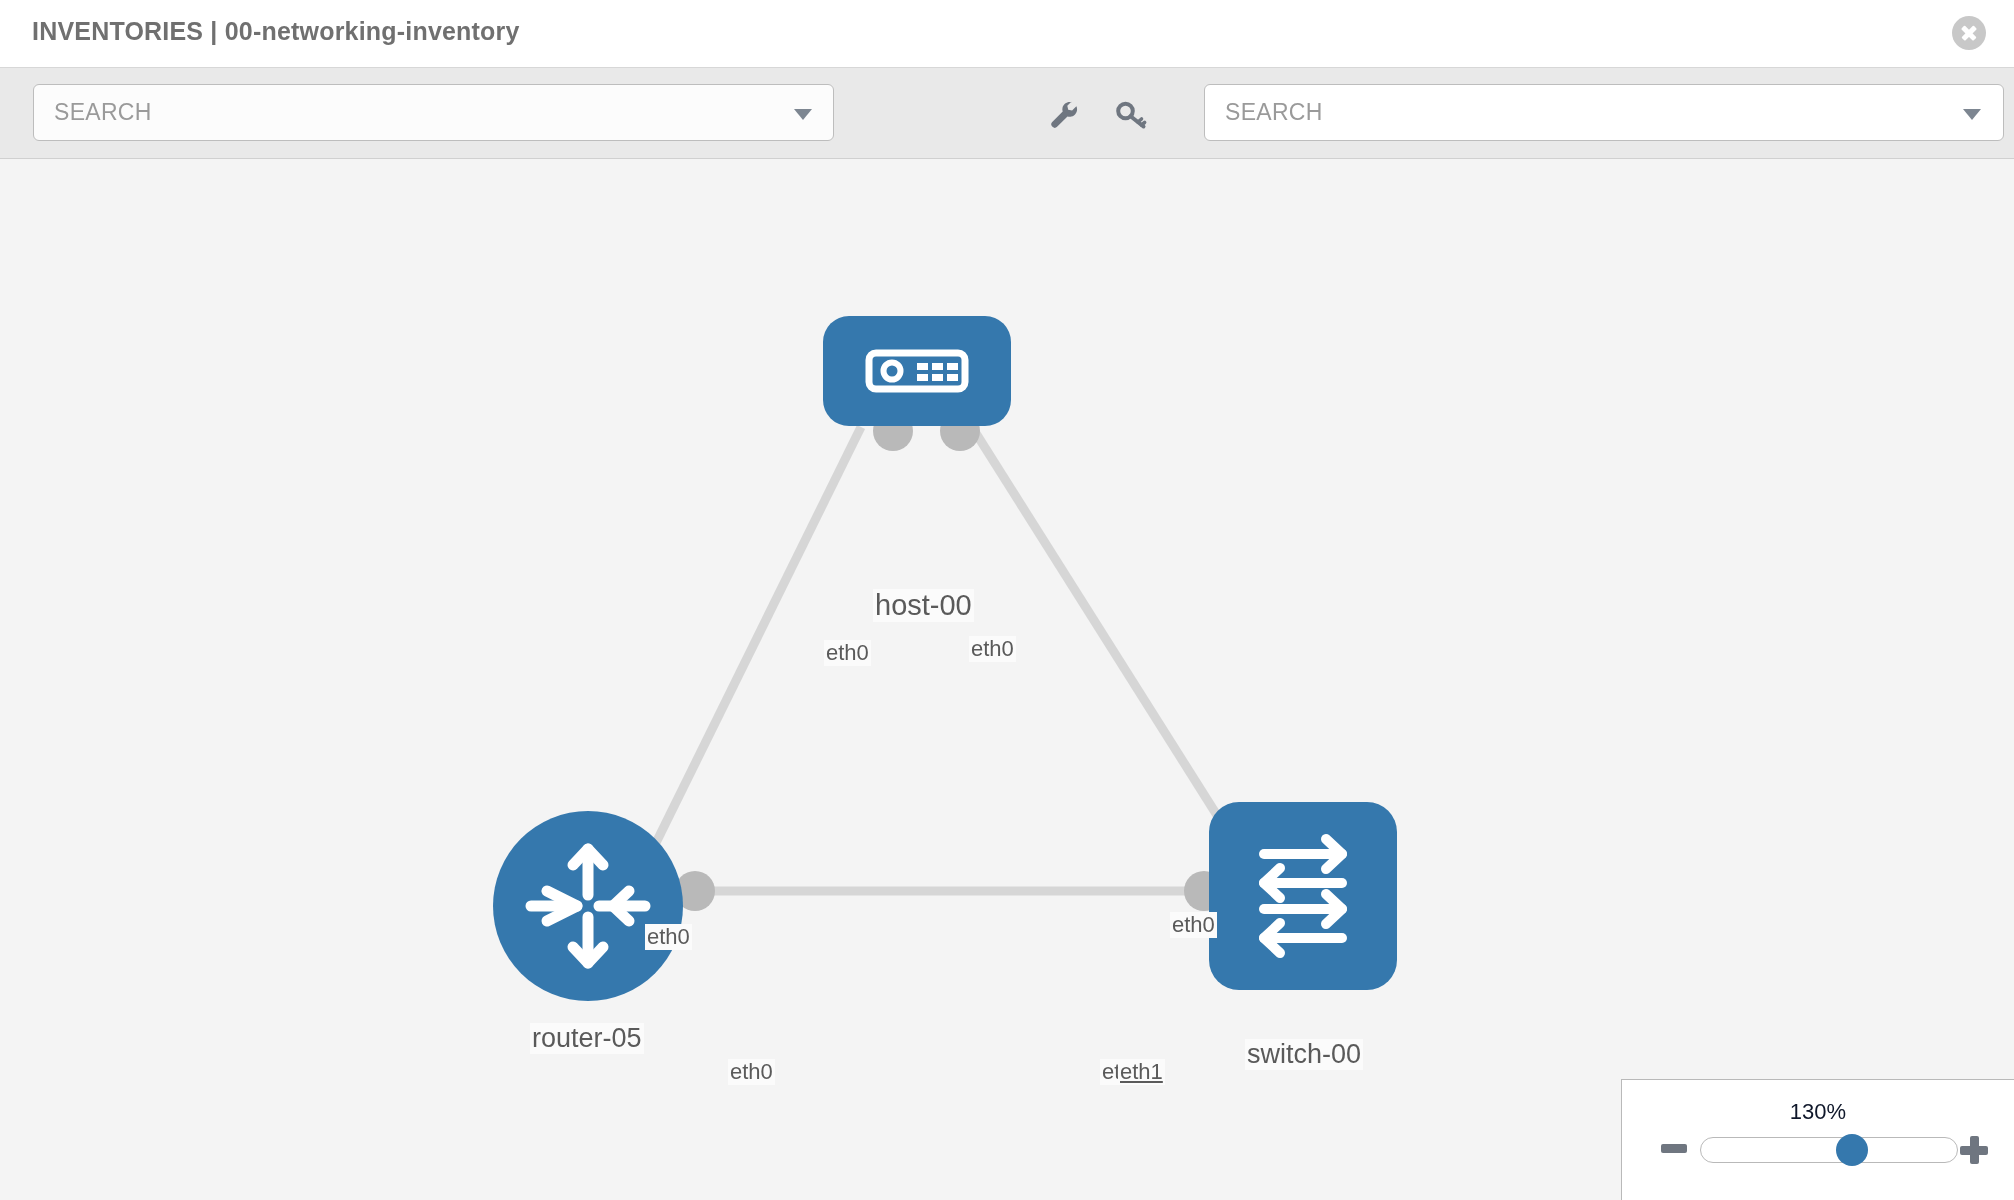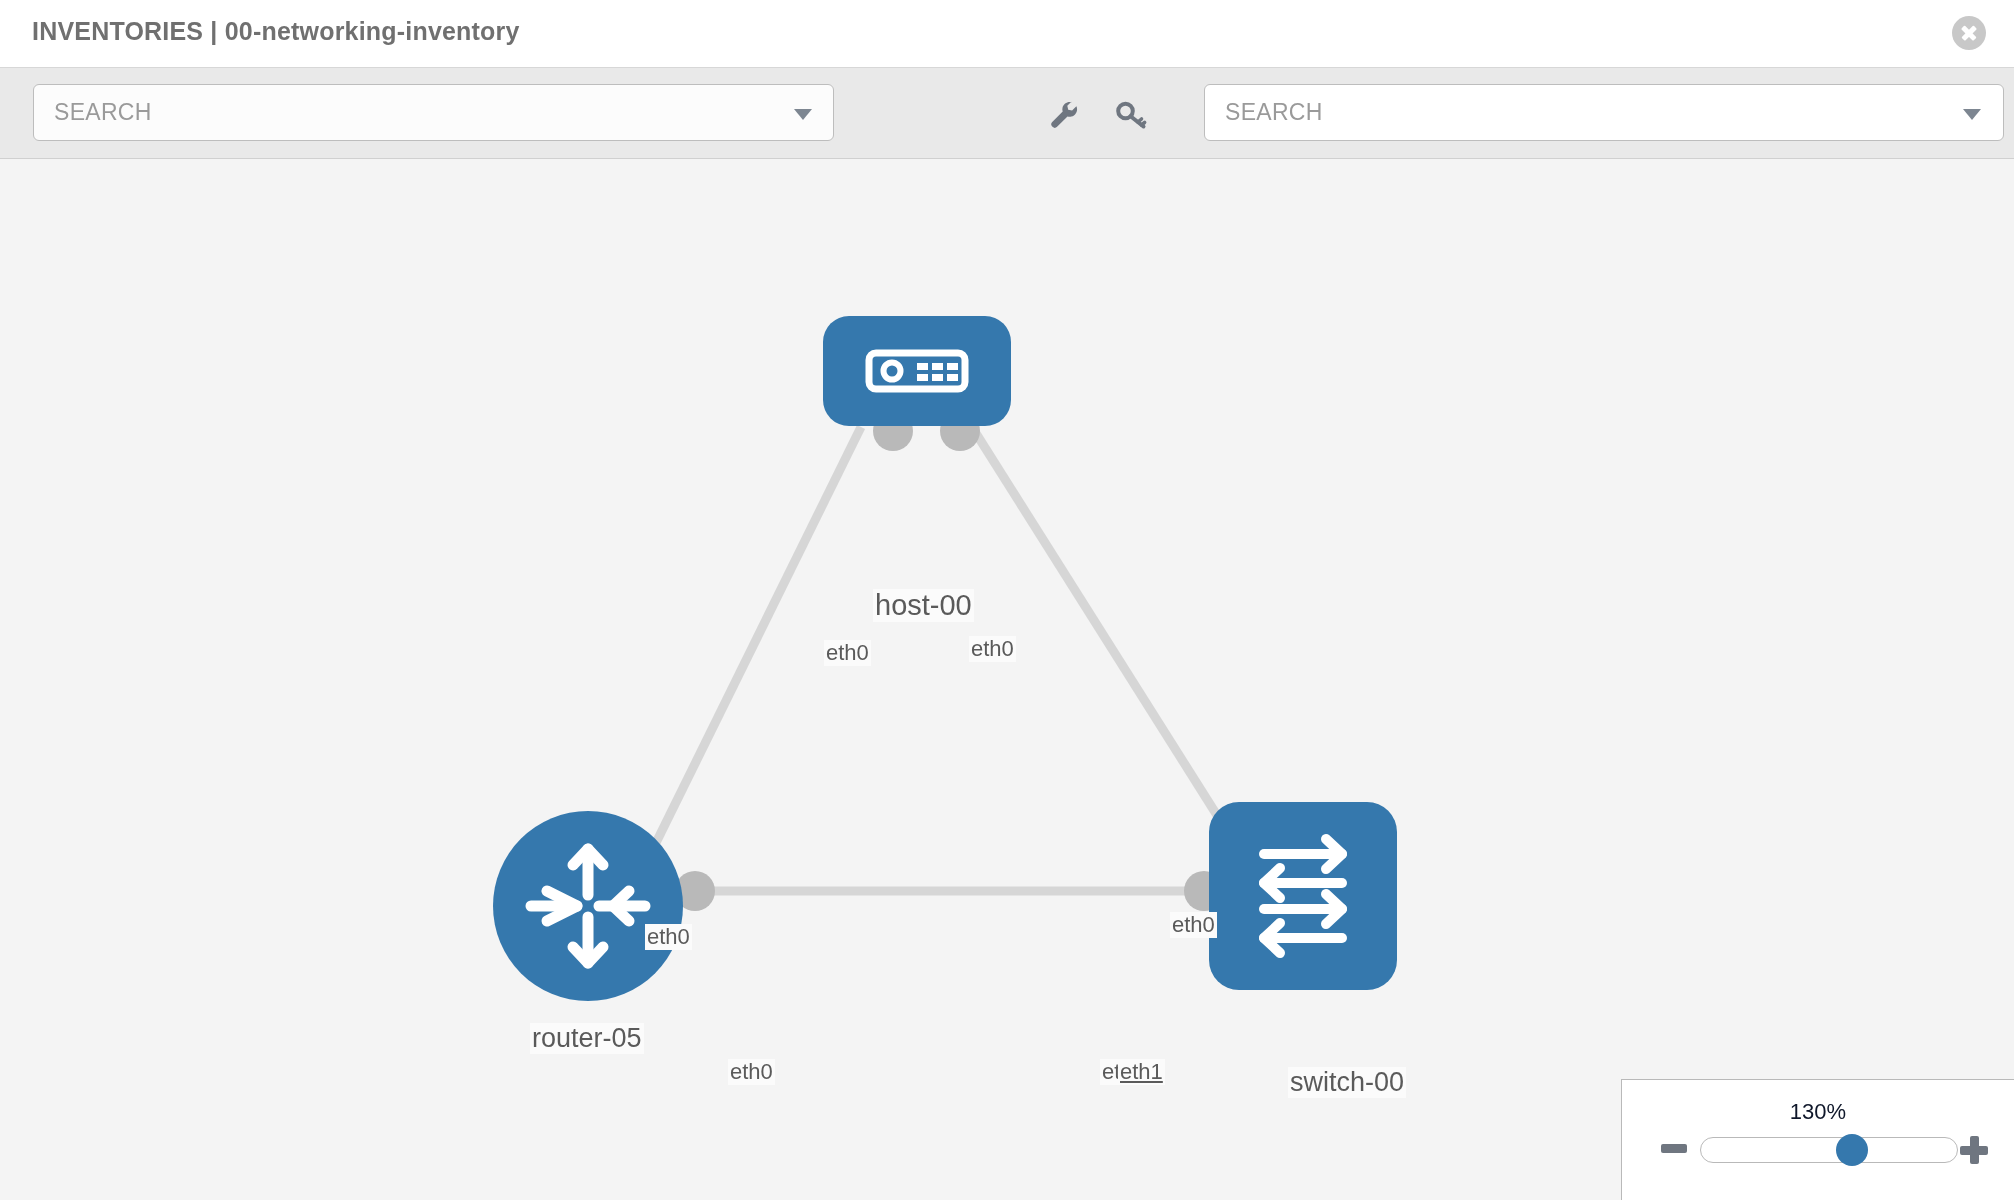--- a/index.html
+++ b/index.html
@@ -152,21 +152,21 @@
   .node-label {
     position: absolute;
     font-size: 27px;
     color: #5a5a5a;
     background: #fbfbfb;
     white-space: nowrap;
     padding: 0 2px;
   }
   .node-label.host-lbl   { left: 873px;  top: 430px; font-size: 29px; }
   .node-label.router-lbl { left: 530px;  top: 864px; }
-  .node-label.switch-lbl { left: 1245px; top: 908px; margin-left: 43px; }
+  .node-label.switch-lbl { left: 1245px; top: 880px; }
 
   
   .port {
     position: absolute;
     width: 40px; height: 40px;
     border-radius: 50%;
     background: #b9b9b9;
   }
 
   

